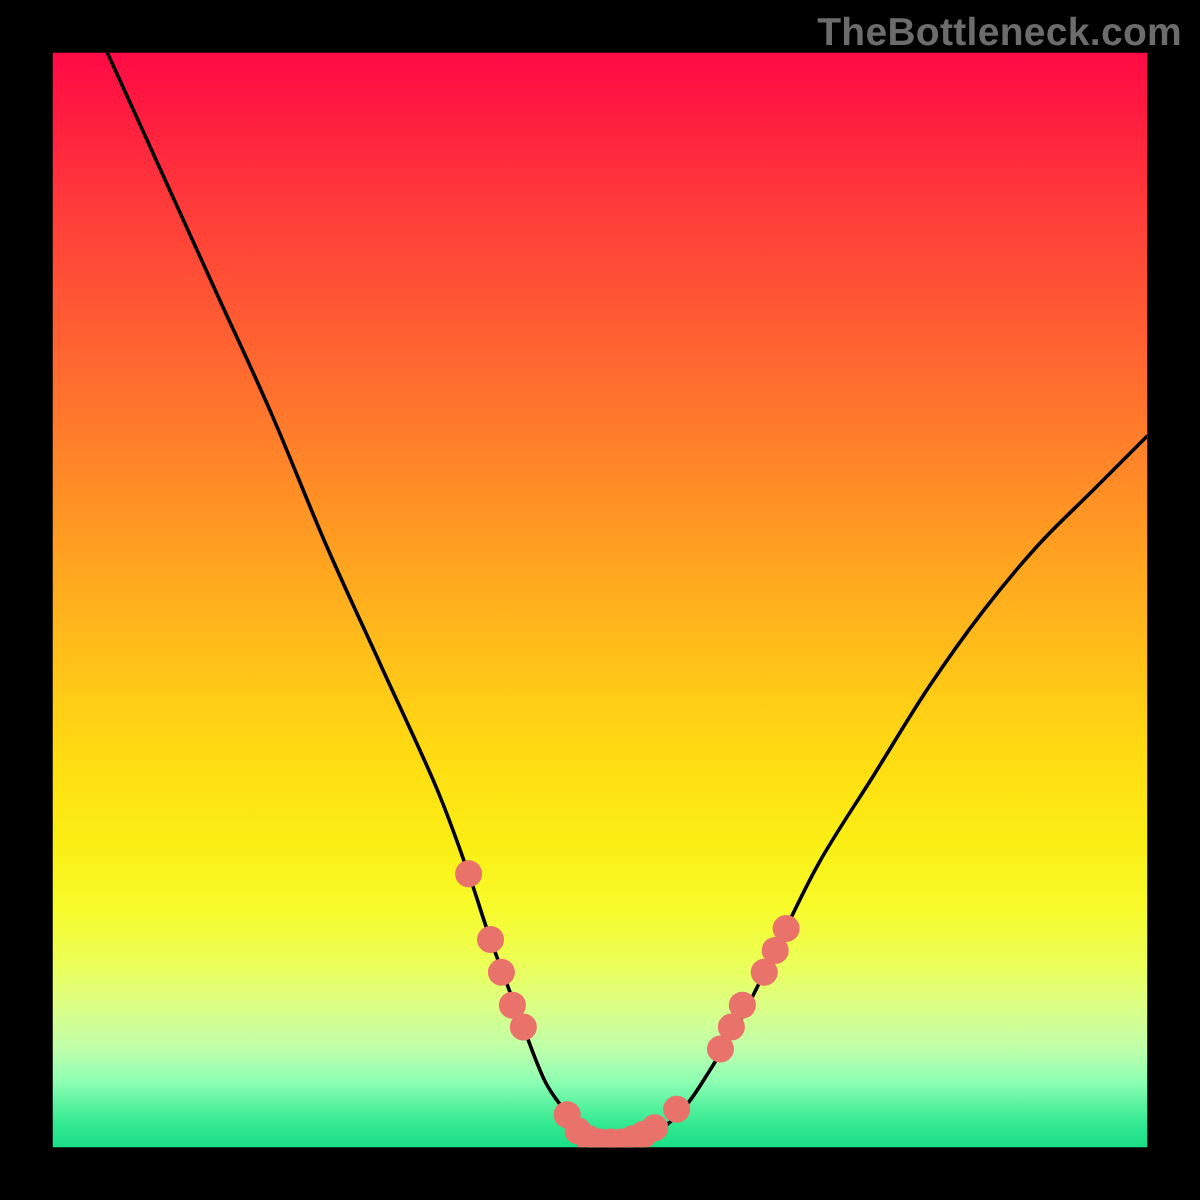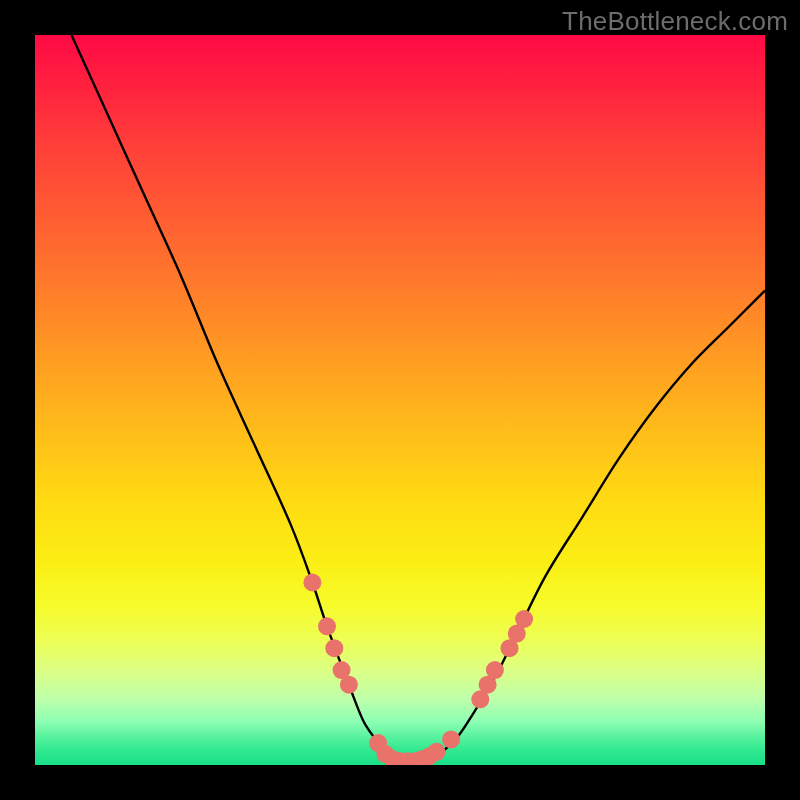--- a/index.html
+++ b/index.html
@@ -52,21 +52,21 @@
     left: 0; top: 0;
     width: 730px;
     height: 730px;
   }
   .watermark {
     position: absolute;
     top: 6px;
     right: 12px;
     color: #6c6c6c;
     font-size: 26px;
-    font-weight: 400;
+    font-weight: 700;
     letter-spacing: 0.2px;
     user-select: none;
   }
 </style>
 </head>
 <body>
 
 <div class="frame">
   <div class="watermark">TheBottleneck.com</div>
 

